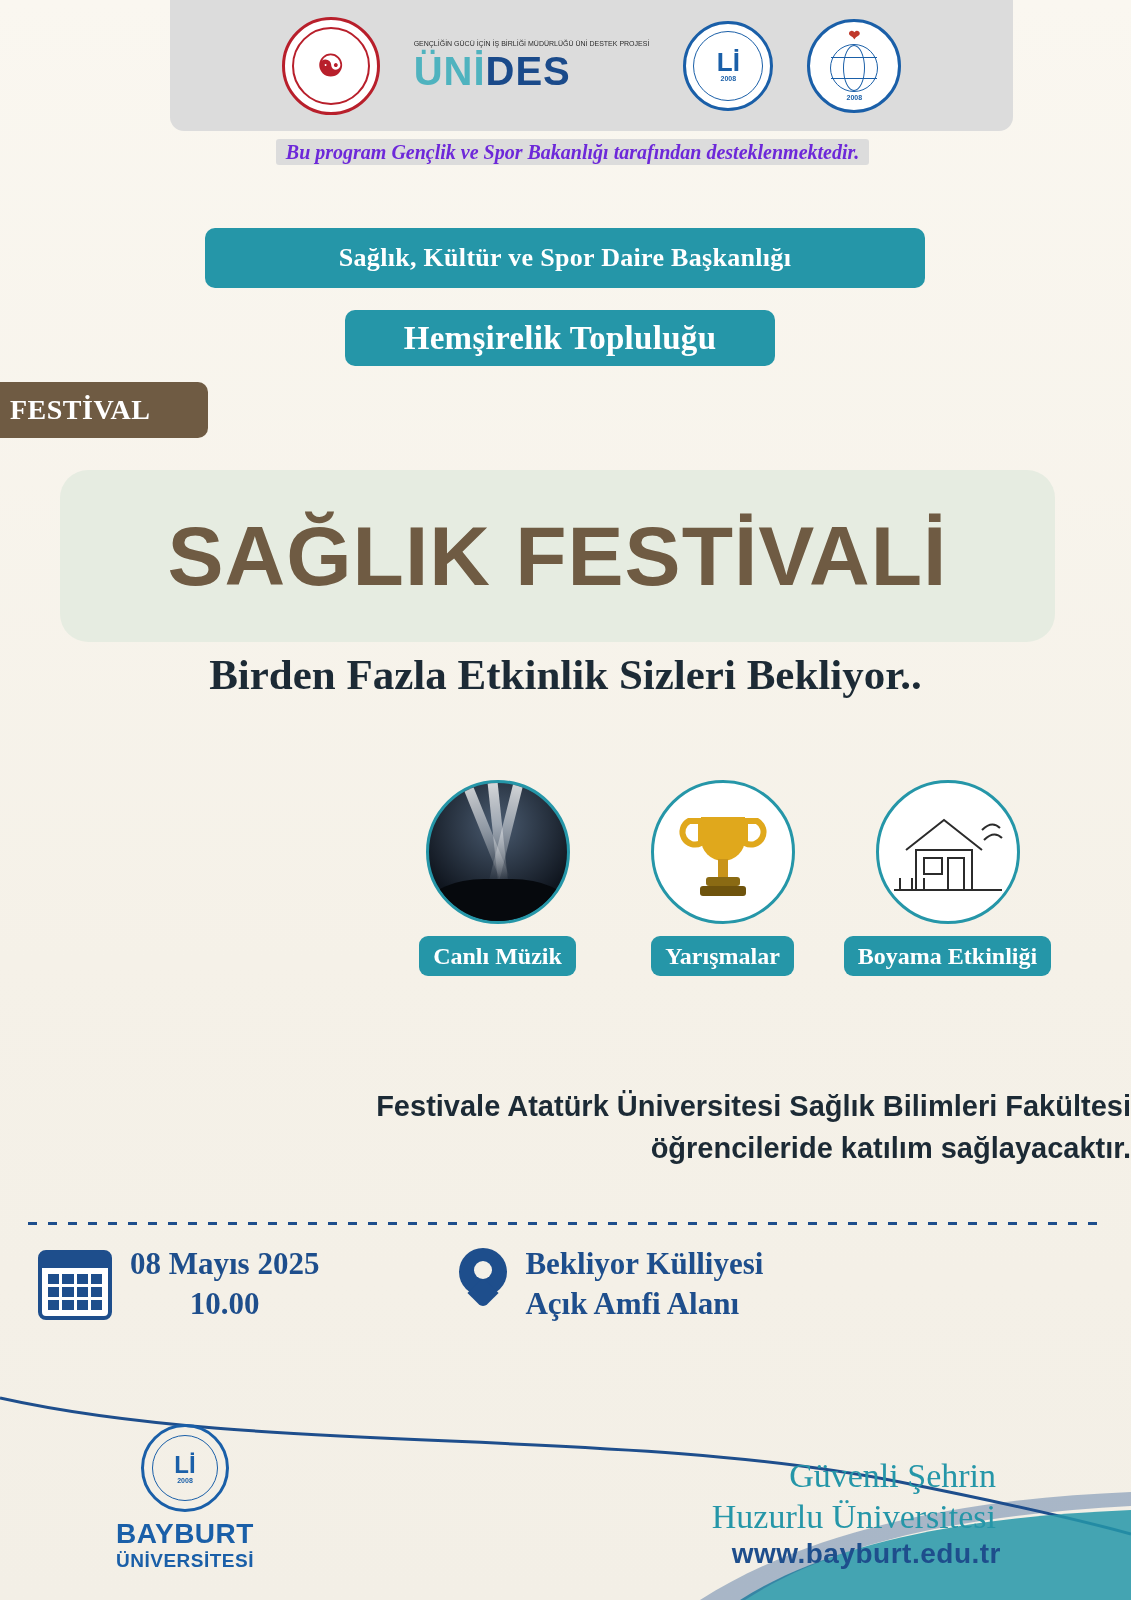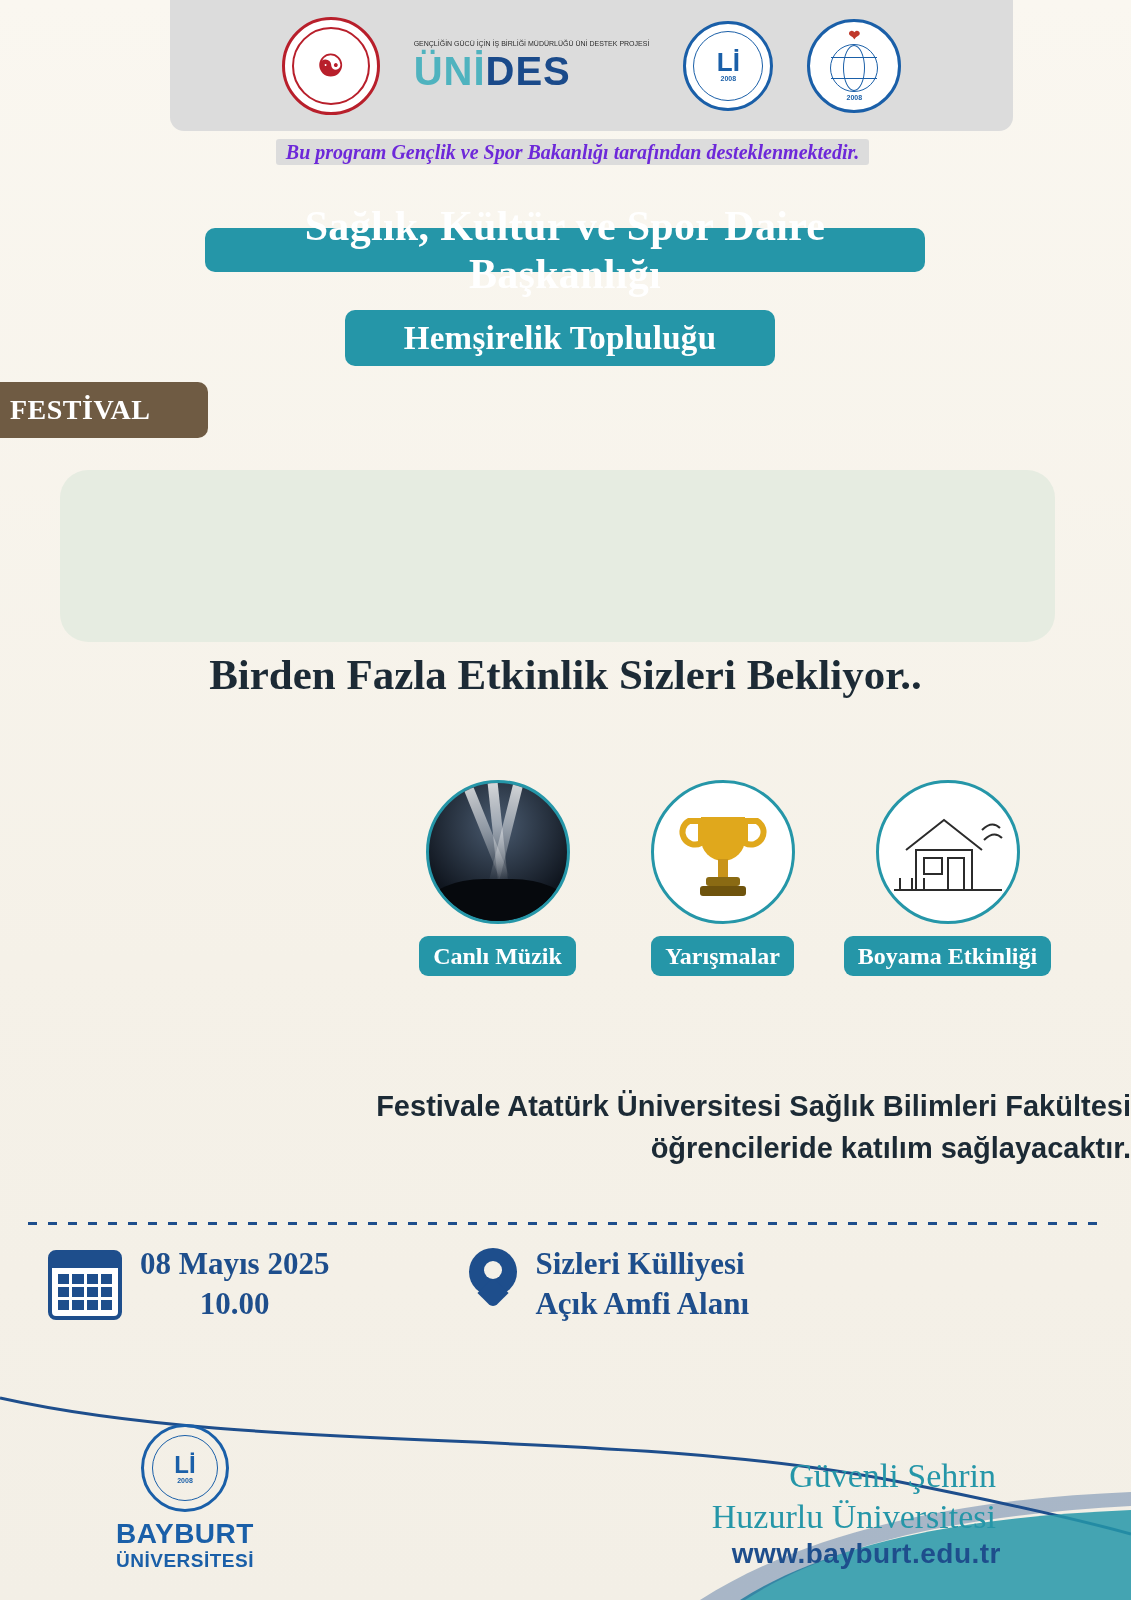--- a/index.html
+++ b/index.html
@@ -164,22 +164,22 @@
     text-align: center;
     border-radius: 10px;
     position: absolute;
     display: flex;
     align-items: center;
     justify-content: center;
     letter-spacing: 0.3px;
   }
   .banner-1 {
     left: 205px; top: 228px;
-    width: 720px; height: 44px;
-    font-size: 42px;
+    width: 720px; height: 60px;
+    font-size: 26px;
   }
   .banner-2 {
     left: 345px; top: 310px;
     width: 430px; height: 56px;
     font-size: 33px;
   }
   
   .festival-tag {
     position: absolute;
     left: -6px; top: 382px;
@@ -311,21 +311,21 @@
     width: 1075px;
     height: 110px;
     display: flex;
     align-items: flex-start;
   }
   .info-block {
     display: flex;
     align-items: flex-start;
     gap: 18px;
   }
-  .info-date { margin-left: 20px; }
+  .info-date { margin-left: 10px; }
   .info-place { margin-left: 140px; }
   .cal-icon {
     width: 66px; height: 62px;
     border: 4px solid #1e4e8c;
     border-radius: 8px;
     position: relative;
     background: #fff;
     margin-top: 6px;
   }
   .cal-icon:before {
@@ -482,20 +482,21 @@
   <div class="support-line">
     <span>Bu program Gençlik ve Spor Bakanlığı tarafından desteklenmektedir.</span>
   </div>
 
   <div class="banner banner-1">Sağlık, Kültür ve Spor Daire Başkanlığı</div>
   <div class="banner banner-2">Hemşirelik Topluluğu</div>
 
   <div class="festival-tag">FESTİVAL</div>
 
   <div class="title-card"></div>
+  <div class="main-title">SAĞLIK FESTİVALİ</div>
   <div class="subtitle">Birden Fazla Etkinlik Sizleri Bekliyor..</div>
 
   <div class="features">
 
     <div class="feature">
       <div class="circle concert">
         <span class="beam" style="left:30px; transform:rotate(-22deg);"></span>
         <span class="beam" style="left:58px; transform:rotate(-6deg);"></span>
         <span class="beam" style="left:86px; transform:rotate(14deg);"></span>
         <span class="crowd"></span>
@@ -568,21 +569,21 @@
       </div>
     </div>
 
     <div class="info-block info-place">
       <div class="pin-icon">
         <div class="head"></div>
         <div class="tip"></div>
         <div class="dot"></div>
       </div>
       <div class="info-text">
-        <div>Sizleri Külliyesi</div>
+        <div>Bekliyor Külliyesi</div>
         <div>Açık Amfi Alanı</div>
       </div>
     </div>
 
   </div>
 
   <div class="swoosh">
     <svg width="1131" height="290" viewBox="0 0 1131 290" aria-hidden="true">
       <path d="M0 92 C260 150 620 120 900 176 C1010 198 1080 214 1131 228 L1131 290 L0 290 Z" fill="#ffffff" opacity="0.0"></path>
       <path d="M0 88 C260 146 620 116 900 172 C1010 194 1080 210 1131 224" stroke="#1e4e8c" stroke-width="3" fill="none"></path>

